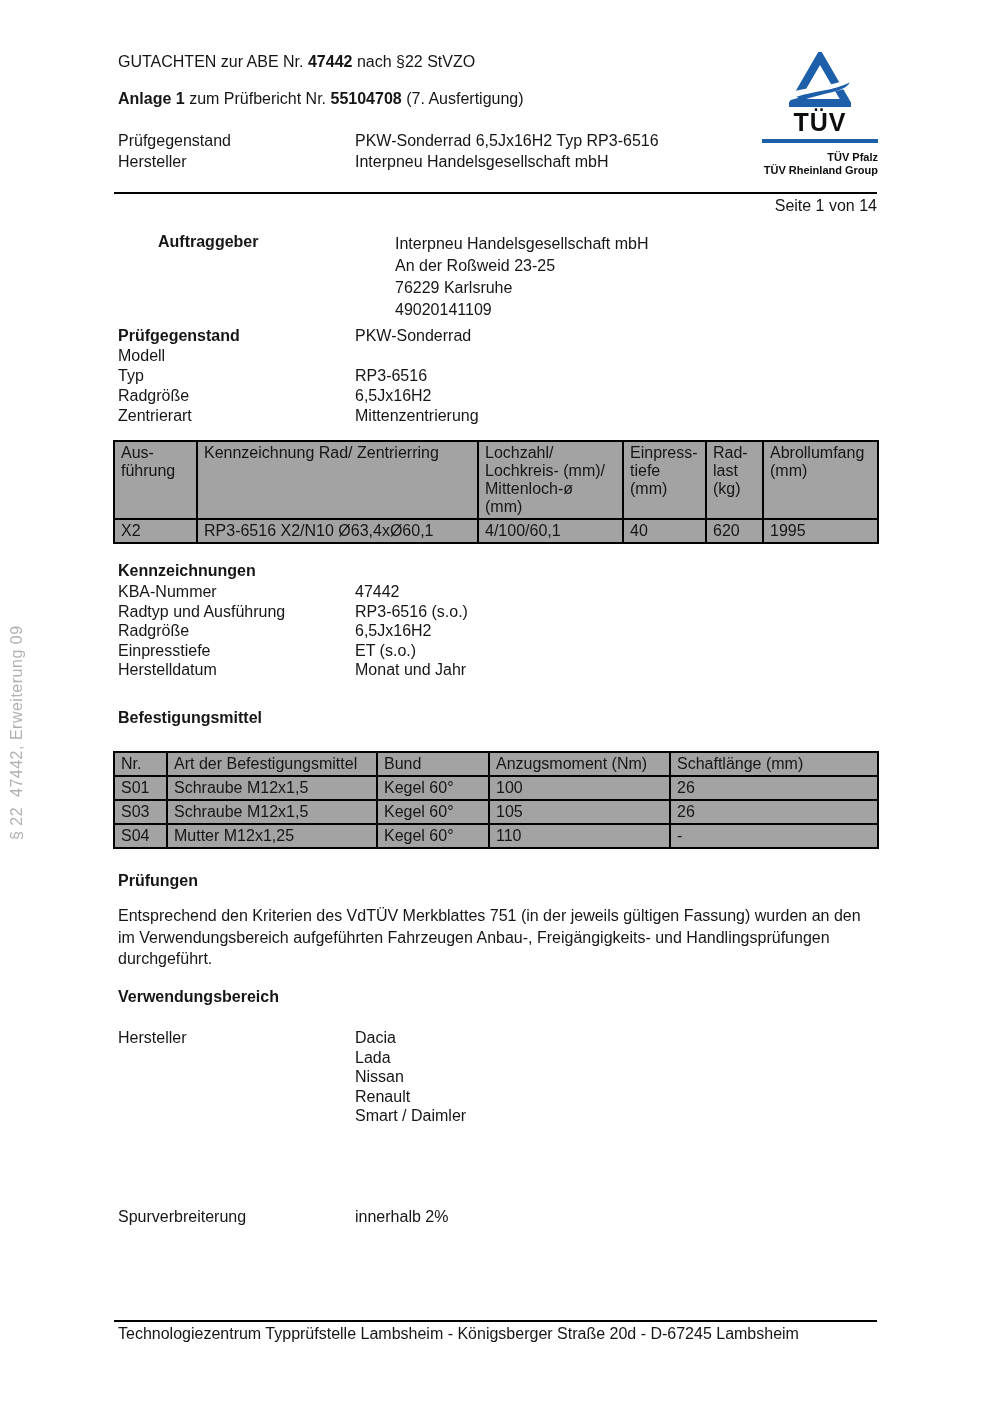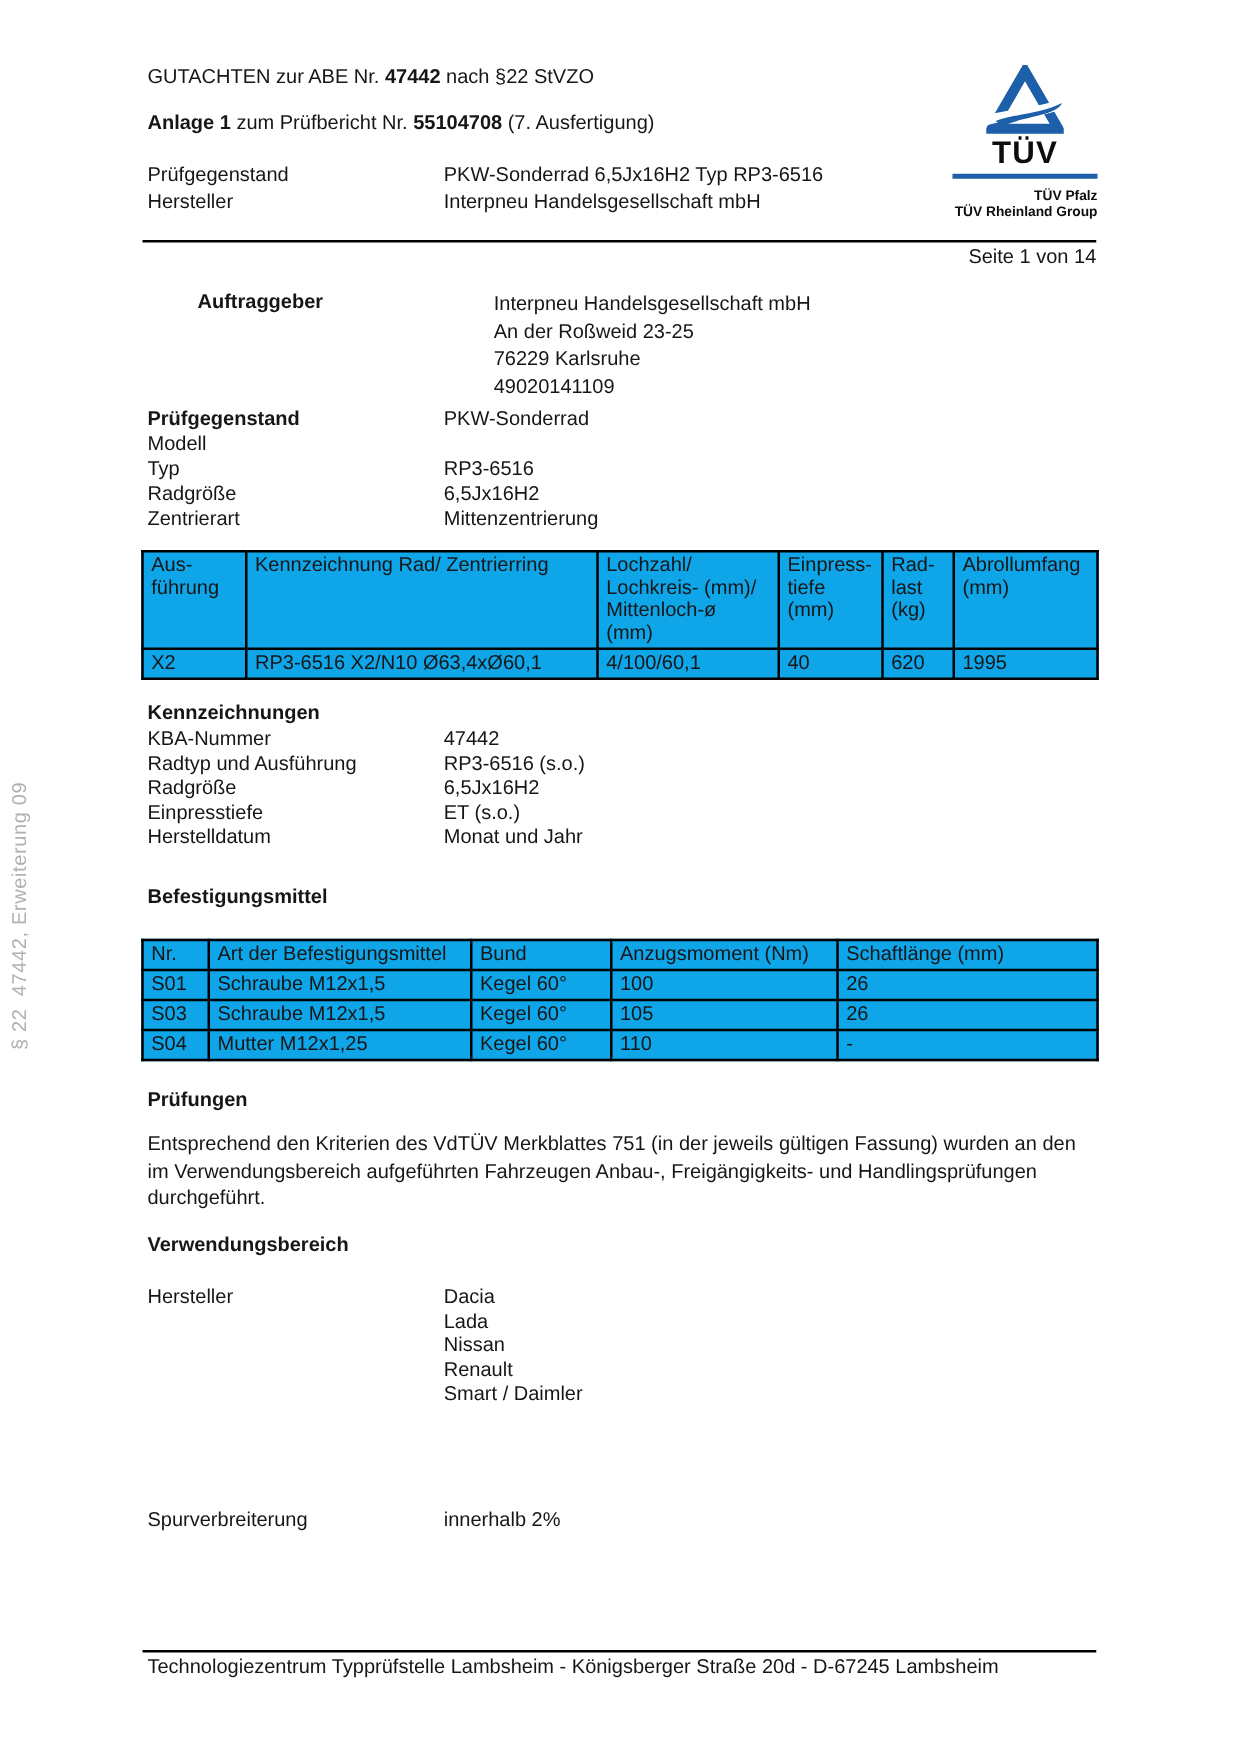--- a/index.html
+++ b/index.html
@@ -37,21 +37,21 @@
   .kennz-rows { margin-top:2px; line-height:19.5px; }
   .sec-heading { font-weight:bold; }
   .befestigung-h { left:118px; top:709px; }
   .pruefungen-h { left:118px; top:872px; }
   .paragraph { left:118px; top:905px; width:752px; line-height:21.5px; }
   .verwendung-h { left:118px; top:988px; }
   .hersteller-kv { left:118px; top:1028px; width:700px; line-height:19.5px; }
   .spur-kv { left:118px; top:1208px; width:700px; }
   .footer-text { left:118px; top:1325px; width:763px; }
   
-  table.doc { border-collapse:collapse; table-layout:fixed; background:#0ea5e9; }
+  table.doc { border-collapse:collapse; table-layout:fixed; background:#a3a3a3; }
   table.doc th, table.doc td {
     border:2px solid #000; padding:2px 6px; text-align:left; vertical-align:top;
     font-weight:normal; font-size:16px; line-height:18px; white-space:pre-line;
     overflow:hidden;
   }
   .wheel-table { left:113px; top:440px; width:764px; }
   .fast-table  { left:113px; top:751px; width:764px; }
   
   .side-note {
     left:8px; top:840px; transform:rotate(-90deg); transform-origin:0 0;

